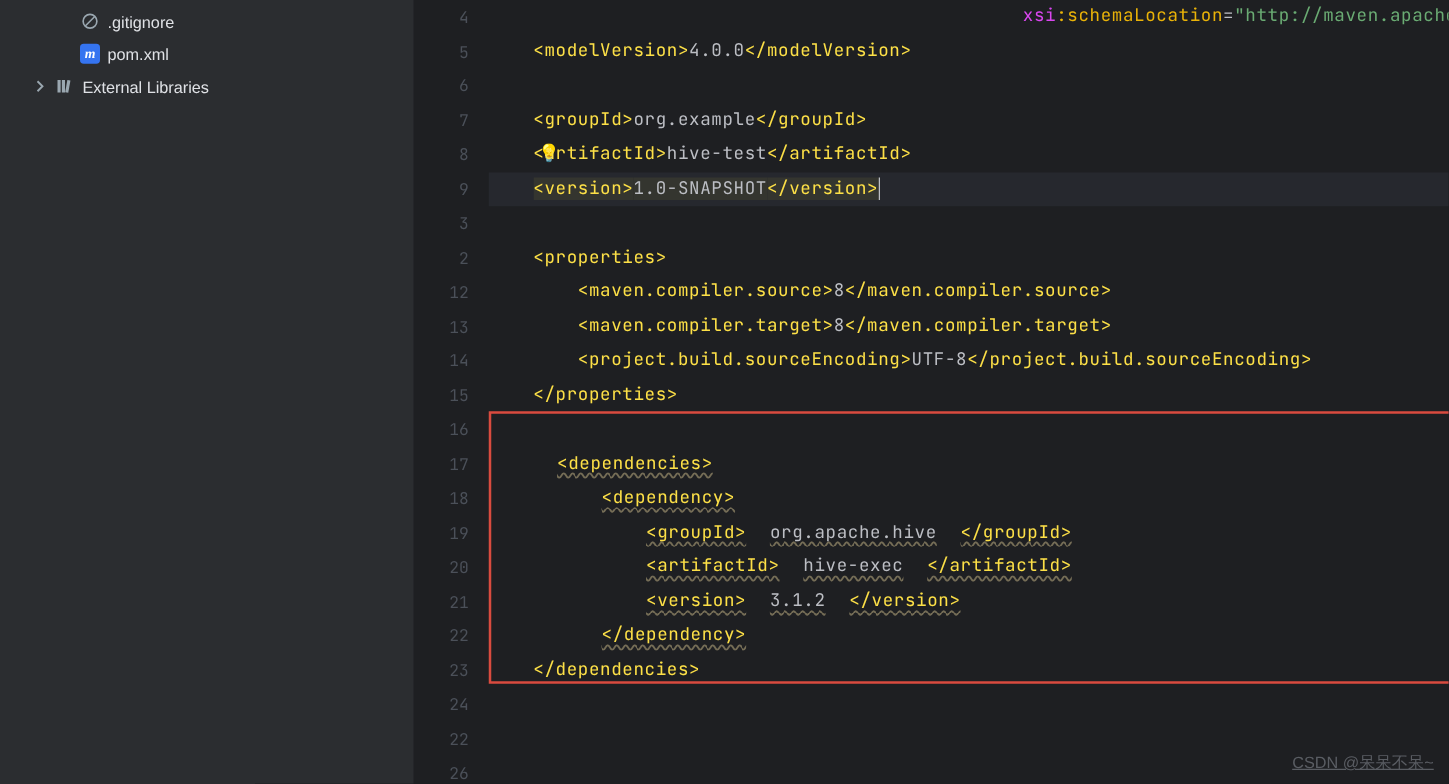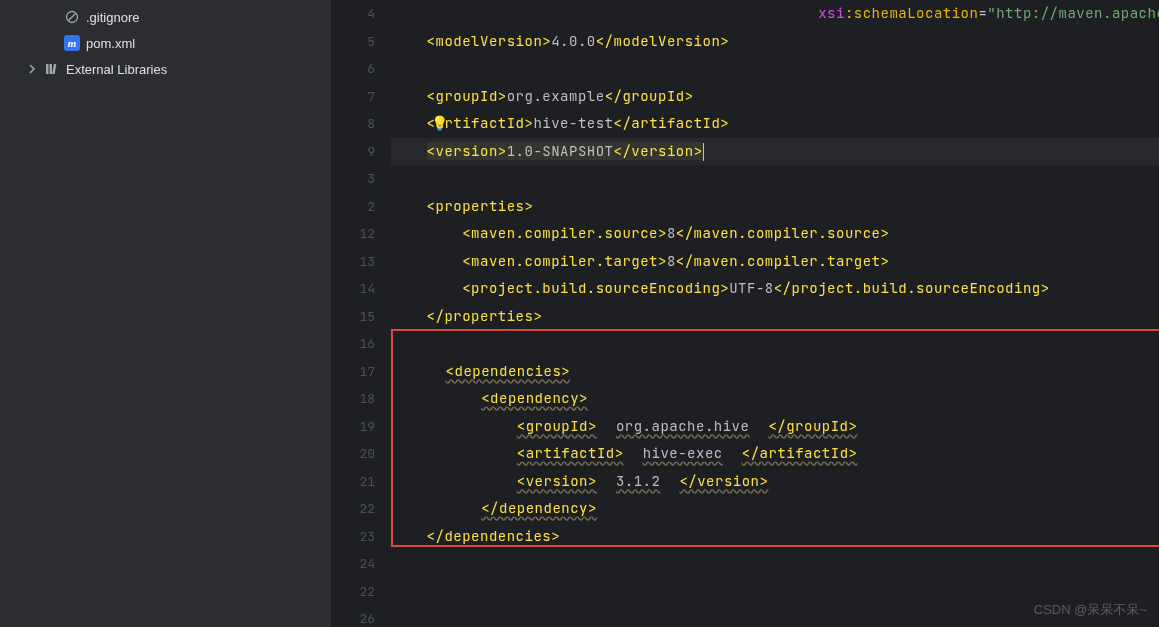--- a/index.html
+++ b/index.html
@@ -115,20 +115,21 @@
   border:2px solid #d94b3f;
   pointer-events:none;
 }
 .watermark {
   position:absolute;
   right:12px;
   bottom:8px;
   color:#5a5d63;
   font-family:-apple-system,sans-serif;
   font-size:13px;
+  text-decoration:underline;
 }
 .wavy {
   text-decoration-line:underline;
   text-decoration-style:wavy;
   text-decoration-color:#756d56;
   text-underline-offset:3px;
   margin-left:19px;
 }
 </style>
 </head>

